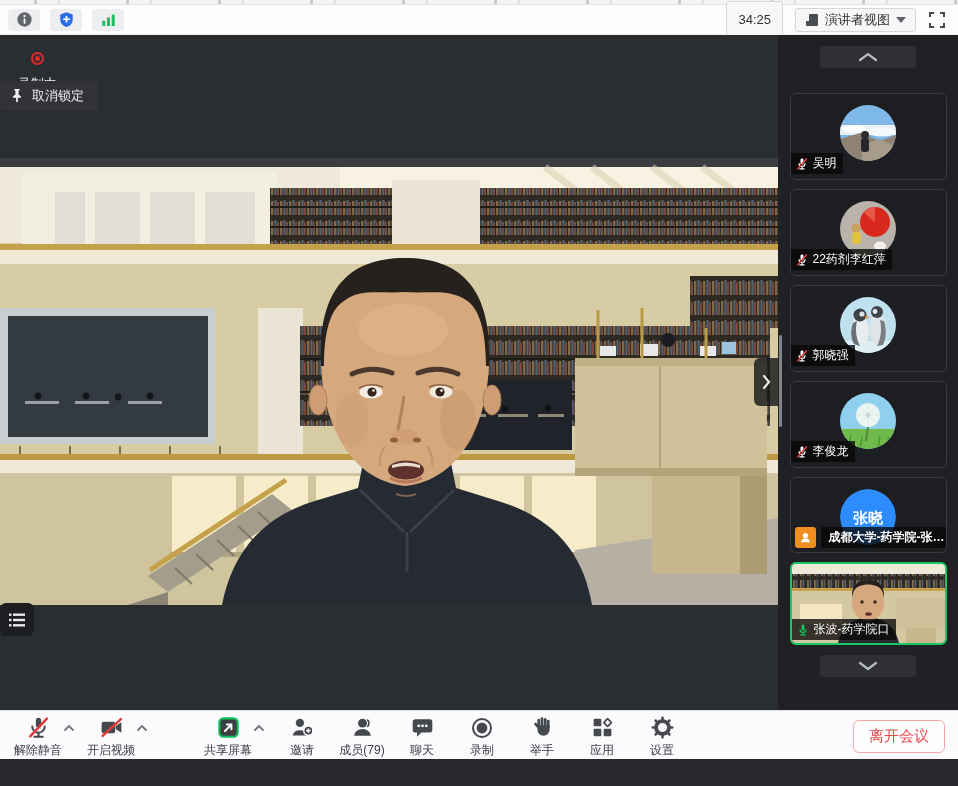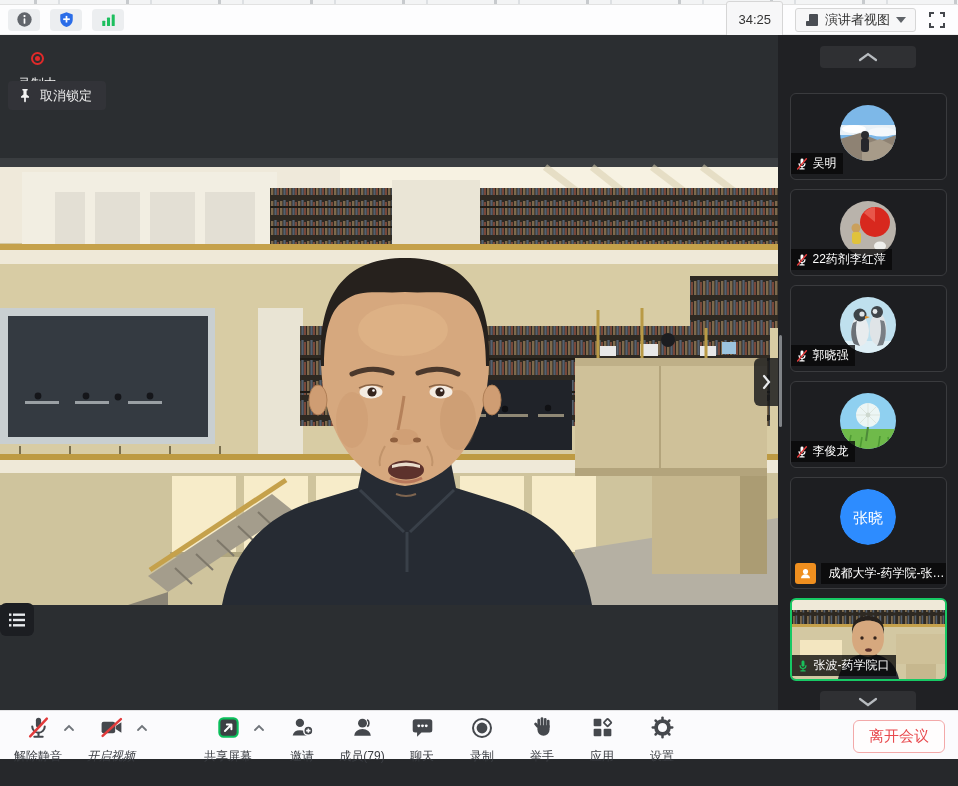--- a/index.html
+++ b/index.html
@@ -34,65 +34,65 @@
   .main{display:flex;height:675px;}
   .stage{width:778px;position:relative;background:#2b2e31;flex:none;}
   .rec-badge{position:absolute;top:17px;left:18px;display:flex;
     align-items:center;gap:10px;color:#f2f2f2;font-size:13px;z-index:5;flex-direction:column;}
   .rec-dot{width:13px;height:13px;border:2.5px solid #e02a2a;border-radius:50%;
     position:relative;box-sizing:border-box;}
   .rec-dot::after{content:"";position:absolute;left:50%;top:50%;width:5px;height:5px;
     margin:-2.5px 0 0 -2.5px;border-radius:50%;background:#e02a2a;}
   .unpin-btn{position:absolute;top:46px;left:0;height:29px;background:#323338;
     border-radius:4px;display:flex;align-items:center;gap:8px;
-    padding:0 14px 0 10px;color:#ececec;font-size:13px;z-index:5;cursor:default;margin-left:8px;}
+    padding:0 14px 0 10px;color:#ececec;font-size:13px;z-index:5;cursor:default;}
   .video{position:absolute;top:123px;left:0;width:778px;height:447px;}
   .video svg{display:block;}
   .layout-btn{position:absolute;top:568px;left:0;width:34px;height:33px;
     background:#1c1e22;border-radius:6px;display:flex;align-items:center;
     justify-content:center;z-index:6;}
   .collapse-handle{position:absolute;top:323px;right:0;width:24px;height:48px;
     background:rgba(22,23,26,.82);border-radius:6px 0 0 6px;display:flex;
     align-items:center;justify-content:center;z-index:6;}
   
   .sidebar{width:180px;background:#202124;position:relative;flex:none;
     display:flex;flex-direction:column;align-items:center;}
   .scroll-btn{width:96px;height:22px;background:#2f3033;border-radius:4px;
     display:flex;align-items:center;justify-content:center;flex:none;}
   .scroll-up{margin-top:11px;margin-bottom:25px;}
   .scroll-down{margin-top:4px;}
   .tile{width:157px;height:87px;background:#1d1e21;border:1px solid #3a3b3e;
     border-radius:6px;position:relative;margin-bottom:9px;flex:none;
     box-sizing:border-box;overflow:hidden;}
   .tile .avatar{position:absolute;left:50%;top:11px;transform:translateX(-50%);
     width:56px;height:56px;border-radius:50%;overflow:hidden;}
-  .tile.tall{height:112px;}
+  .tile.tall{height:76px;font-weight:bold;}
   .tile-video{width:157px;height:83px;border:2px solid #17c964;border-radius:6px;
     position:relative;margin-bottom:6px;flex:none;box-sizing:border-box;overflow:hidden;}
   .name-label{position:absolute;left:0;bottom:5px;display:flex;align-items:center;
     gap:4px;background:rgba(8,8,8,.78);padding:2px 6px 2px 4px;color:#fff;
     font-size:12px;white-space:nowrap;max-width:152px;overflow:hidden;z-index:3;}
   .name-row{position:absolute;left:0;right:0;bottom:4px;display:flex;
     align-items:center;gap:5px;z-index:3;}
   .host-badge{width:21px;height:21px;border-radius:3px;flex:none;margin-left:4px;
     display:flex;align-items:center;justify-content:center;}
   .name-row .name-label{position:static;flex:1;}
   .tile-video .name-label{bottom:3px;}
   .side-scrollbar{position:absolute;left:1px;top:300px;width:3px;height:92px;
     background:#808387;border-radius:2px;}
   
   .toolbar{height:49px;background:#fbfbfd;border-top:1px solid #e3e3e5;
     display:flex;align-items:flex-start;padding:4px 12px 0 14px;
     box-sizing:border-box;position:relative;}
   .tool{display:flex;flex-direction:column;align-items:center;min-width:46px;cursor:default;}
   .tool .ticon{height:25px;display:flex;align-items:flex-end;}
-  .tool .tlabel{font-size:12px;color:#3a3d42;margin-top:8px;white-space:nowrap;}
+  .tool .tlabel{font-size:12px;color:#3a3d42;margin-top:2px;white-space:nowrap;}
   .tgroup{display:flex;align-items:flex-start;}
   .sub-chevron{margin:9px 0 0 1px;display:flex;}
-  .mr-a{margin-right:12px;} .mr-b{margin-right:56px;font-style:italic;} .mr-c{margin-right:14px;}
+  .mr-a{margin-right:12px;} .mr-b{margin-right:56px;} .mr-c{margin-right:14px;}
   .mr-d{margin-right:14px;}
   .leave-btn{position:absolute;right:13px;top:9px;padding:6px 15px;
     border:1px solid #f3a9a9;border-radius:6px;color:#e8494d;font-size:15px;
     background:#fffdfd;cursor:default;}
 </style>
 </head>
 <body>
 
 <div class="app">
 

